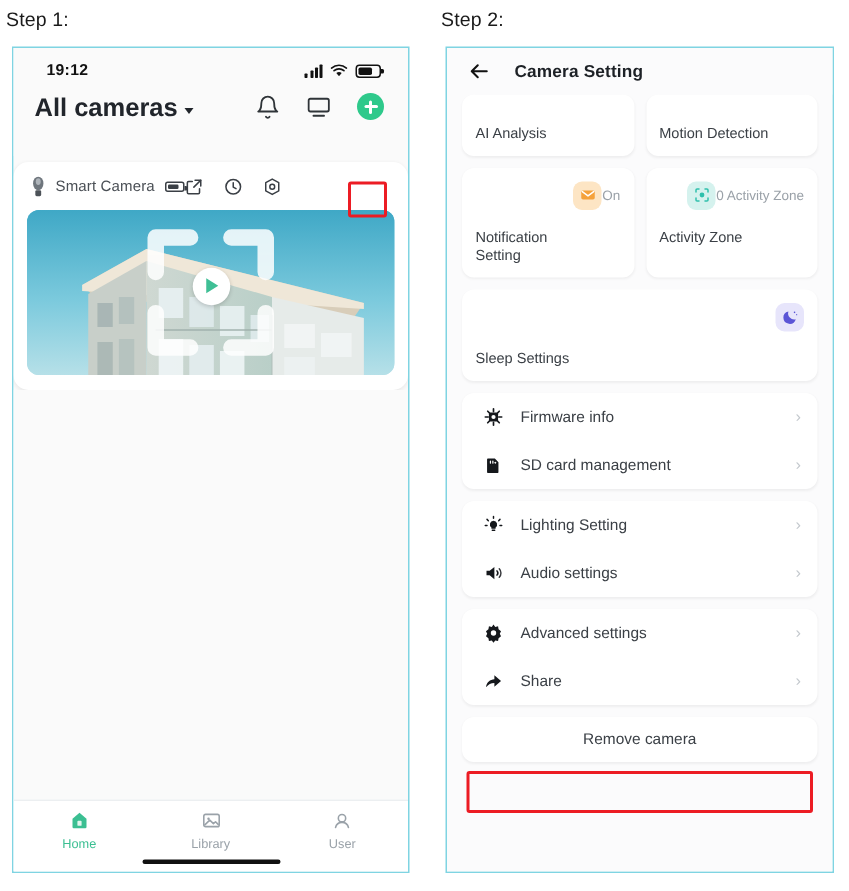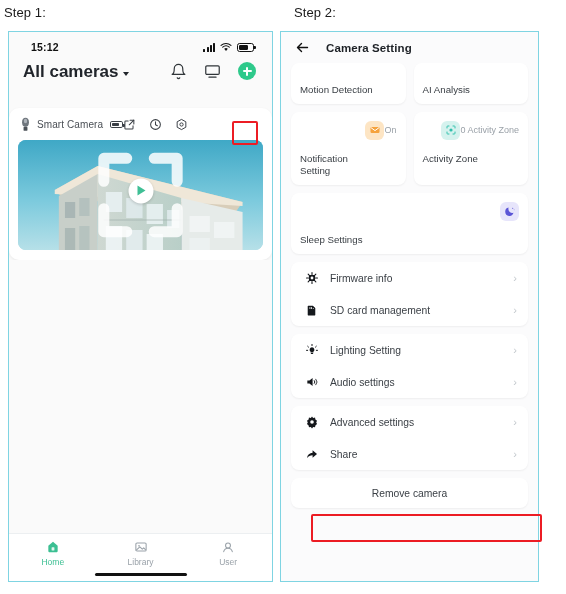--- a/index.html
+++ b/index.html
@@ -23,21 +23,21 @@
   #cap2 { left: 294px; top: 5px; }
 
   
   .panel {
     position: absolute;
     border: 1.6px solid #7fd4e2;
     background: #ffffff;
     overflow: hidden;
   }
   #panel1 { left: 8px;  top: 31px; width: 265px; height: 551px; }
-  #panel2 { left: 280px; top: 31px; width: 259px; height: 551px; }
+  #panel2 { left: 297px; top: 31px; width: 259px; height: 551px; }
 
   
   .phone { width: 100%; height: 100%; background: #fafafa; position: relative;
            display: flex; flex-direction: column; }
 
   .statusbar {
     height: 30px; flex: 0 0 30px;
     display: flex; align-items: center; justify-content: space-between;
     padding: 0 18px 0 22px;
     background: #fafafa;
@@ -188,21 +188,21 @@
 
 <div class="stage">
 
   <div class="step-caption" id="cap1">Step 1:</div>
   <div class="step-caption" id="cap2">Step 2:</div>
 
   <div class="panel" id="panel1">
     <div class="phone">
 
       <div class="statusbar">
-        <div class="status-time">15:12</div>
+        <div class="status-time">19:12</div>
         <div class="status-icons">
           <div class="bars">
               <i></i>
               <i></i>
               <i></i>
               <i></i>
             </div>
           <svg width="12" height="10" viewBox="0 0 16 12">
             <path d="M8 11.2 5.6 8.3a3.8 3.8 0 0 1 4.8 0Z" fill="#111"></path>
             <path d="M3.6 6.2a6.8 6.8 0 0 1 8.8 0" stroke="#111" stroke-width="1.5" fill="none" stroke-linecap="round"></path>
@@ -356,26 +356,26 @@
           <path d="M20 12H4.6M10.4 5.6 4 12l6.4 6.4" stroke-linecap="round" stroke-linejoin="round"></path>
         </svg>
         <div class="set-title">Camera Setting</div>
       </div>
 
       <div class="set-body">
 
         <div class="grid2">
           <div class="tile">
             <div class="tile-clip">
-              <span class="tile-label">Motion Detection</span>
+              <span class="tile-label">AI Analysis</span>
             </div>
           </div>
           <div class="tile">
             <div class="tile-clip">
-              <span class="tile-label">AI Analysis</span>
+              <span class="tile-label">Motion Detection</span>
             </div>
           </div>
         </div>
 
         <div class="grid2">
           <div class="tile">
             <div class="tile-top">
               <span class="tico orange">
                 <svg width="12" height="12" viewBox="0 0 24 24" fill="none" stroke="#ffffff" stroke-width="2">
                   <rect x="3" y="6" width="18" height="12" rx="2.4" fill="#f5a23c" stroke="none"></rect>

